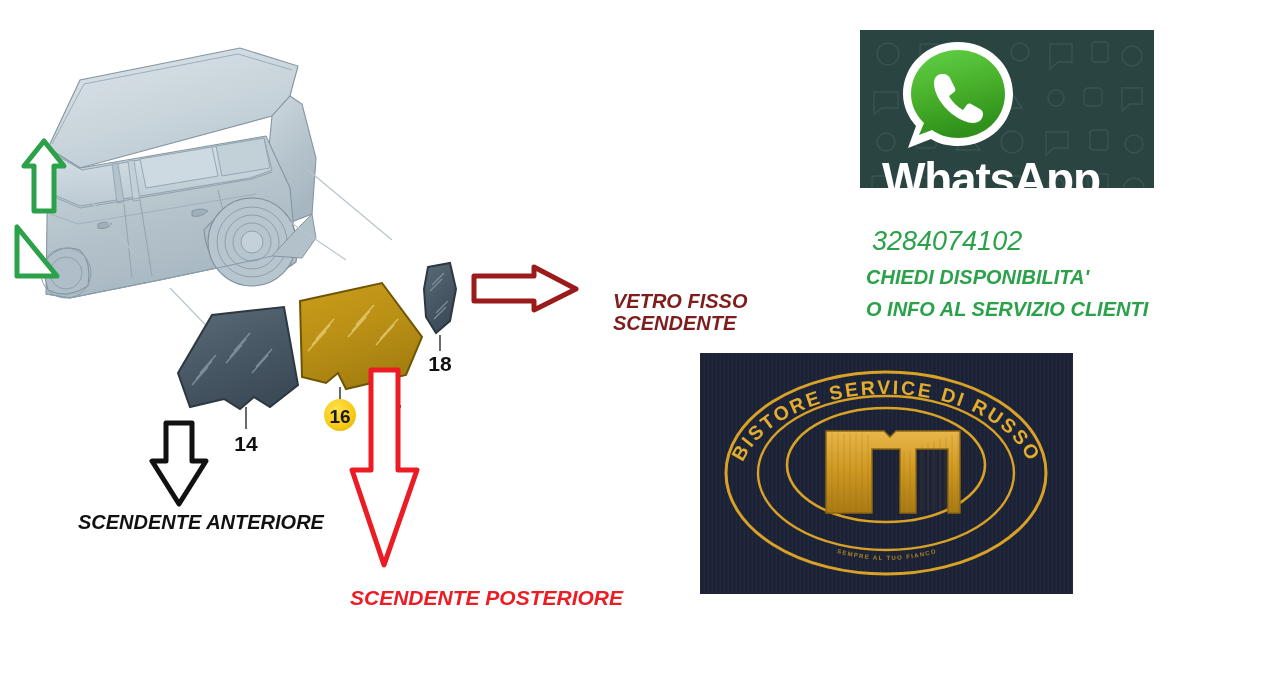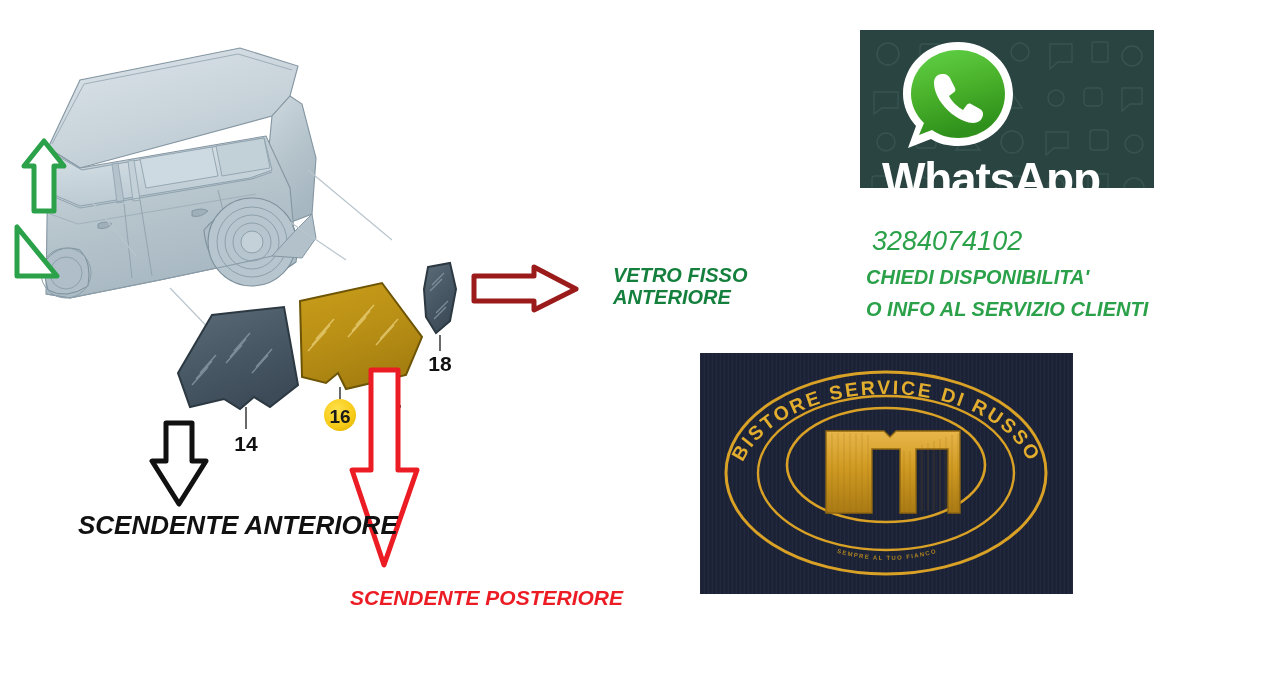--- a/index.html
+++ b/index.html
@@ -64,28 +64,28 @@
     line-height: 1.12;
   }
   .lbl-green-top {
     left: 14px;
     top: 109px;
     font-size: 19px;
     color: #2BA14A;
   }
   .lbl-darkred {
     left: 613px;
-    top: 264px;
+    top: 290px;
     font-size: 20px;
-    color: #15803d;
+    color: #7f1d1d;
   }
   .lbl-black {
     left: 78px;
     top: 511px;
-    font-size: 26px;
+    font-size: 20px;
     color: #111111;
   }
   .lbl-red {
     left: 350px;
     top: 586px;
     font-size: 21px;
     color: #EC1C24;
   }
 
   
@@ -323,21 +323,21 @@
 
     <path d="M166 423 L192 423 L192 461 L206 461 L179 504 L152 461 L166 461 Z" fill="#ffffff" stroke="#111111" stroke-width="5" stroke-linejoin="round"></path>
 
     <path d="M371 370 L398 370 L398 470 L417 470 L384 565 L352 470 L371 470 Z" fill="#ffffff" stroke="#EC1C24" stroke-width="5" stroke-linejoin="round"></path>
   </svg>
 
 
 
   <div class="lbl lbl-darkred">
     <div>VETRO FISSO</div>
-    <div>ANTERIORE</div>
+    <div>SCENDENTE</div>
   </div>
 
   <div class="lbl lbl-black">SCENDENTE ANTERIORE</div>
 
   <div class="lbl lbl-red">SCENDENTE POSTERIORE</div>
 
   <div class="wa-box">
     <svg class="wa-texture" width="294" height="183" viewBox="0 0 294 183" xmlns="http://www.w3.org/2000/svg">
       <g fill="none" stroke="#567A76" stroke-width="1.4">
         <circle cx="28" cy="24" r="11"></circle>

